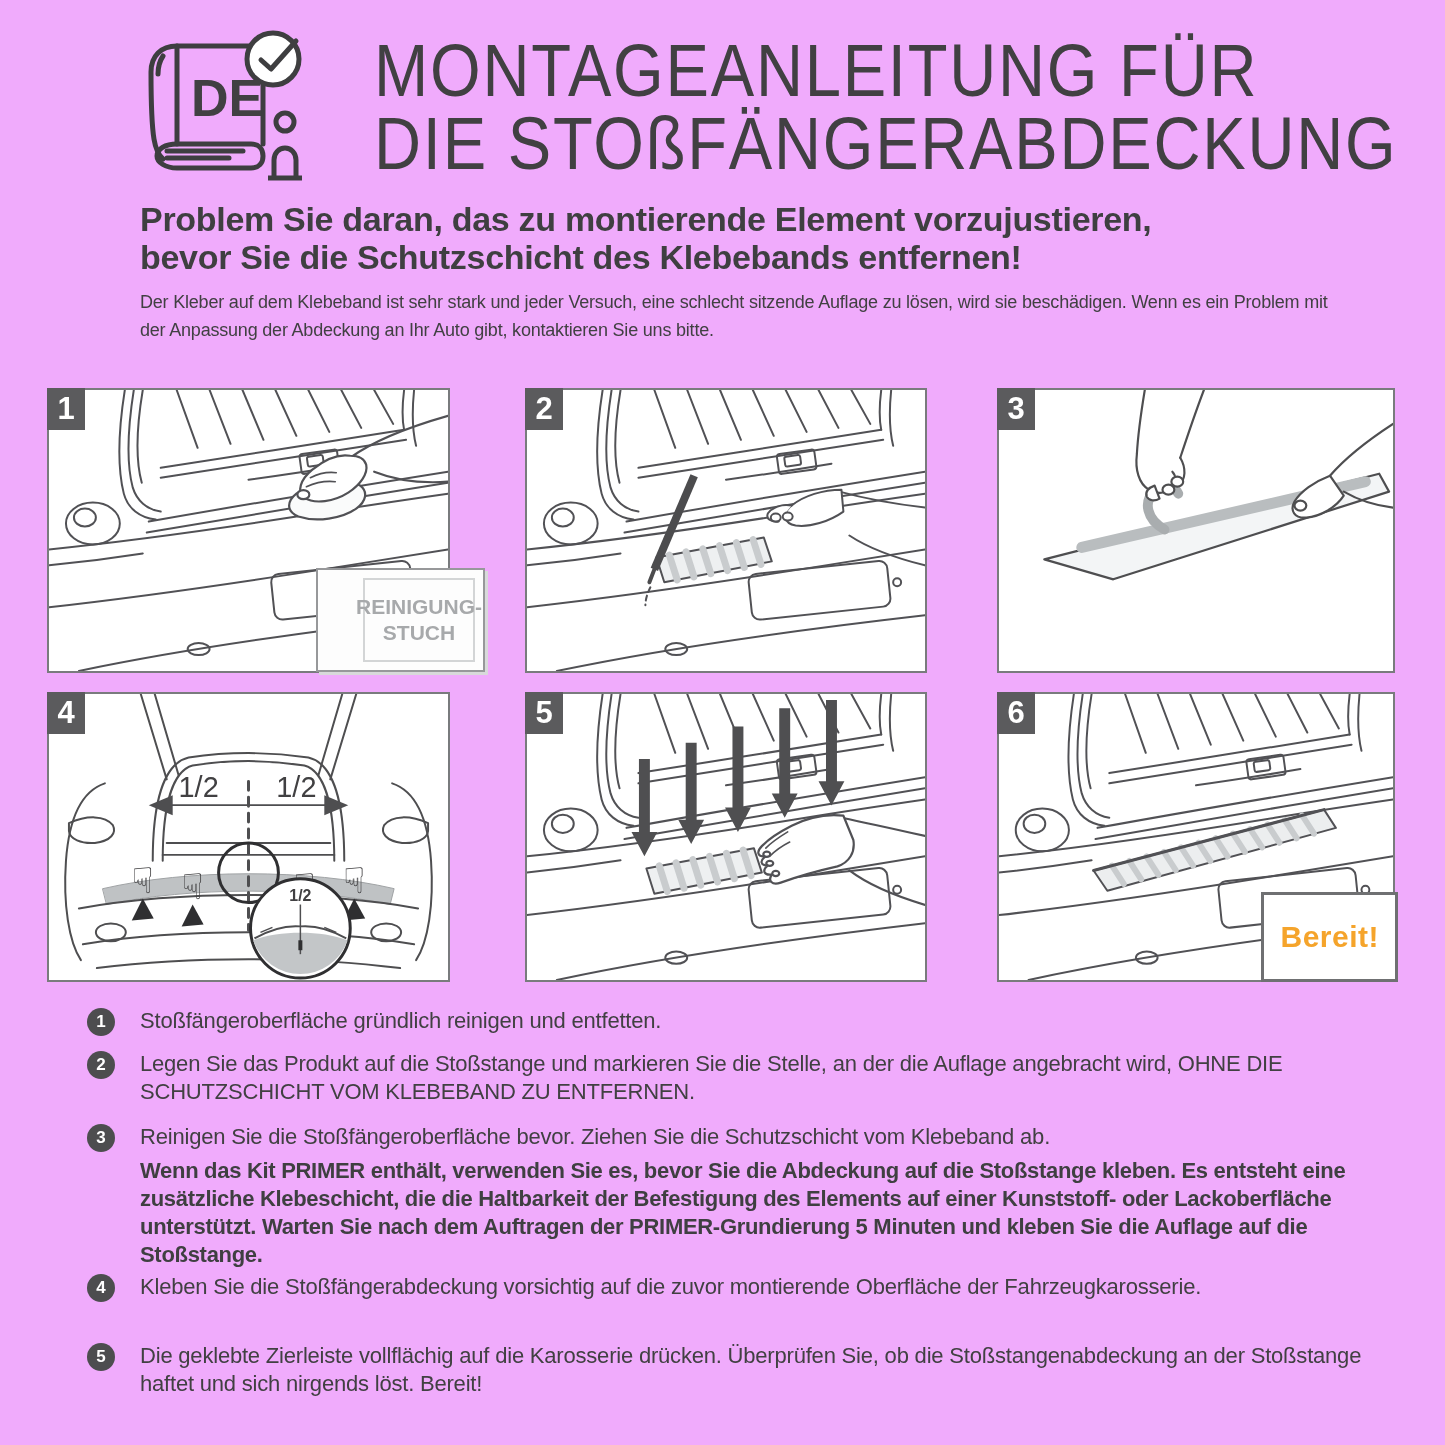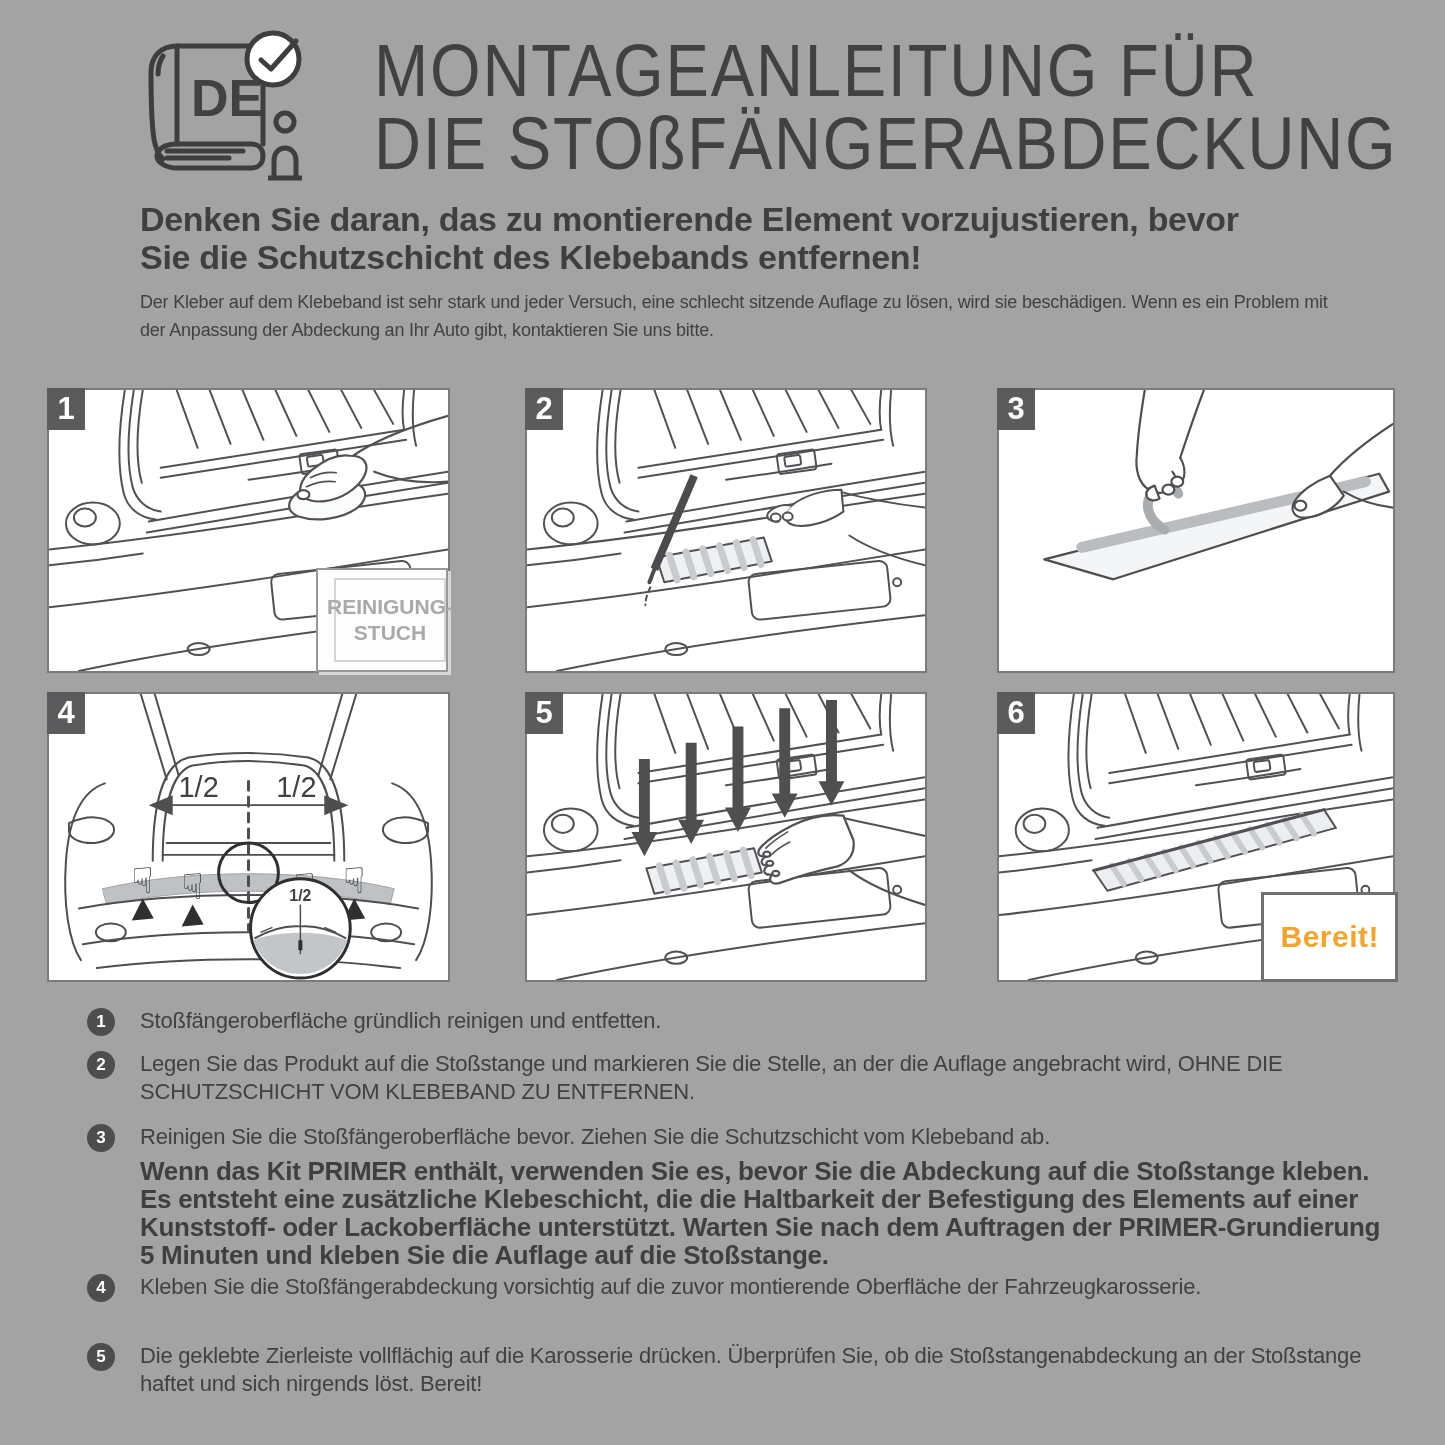--- a/index.html
+++ b/index.html
@@ -1,16 +1,16 @@
 <!DOCTYPE html>
 <html><head>
 <meta charset="utf-8">
 <style>
   html,body{margin:0;padding:0;background:#ffffff;}
-  #page{position:relative;width:1445px;height:1445px;background:#a3a3a3;overflow:hidden;
+  #page{position:relative;width:1445px;height:1445px;background:#f0abfc;overflow:hidden;
         font-family:"Liberation Sans",sans-serif;color:#414042;}
 
   
   #book-icon{position:absolute;left:133px;top:26px;width:185px;height:165px;}
   #title{position:absolute;left:374px;top:34px;font-size:74px;line-height:73px;
          letter-spacing:2px;font-weight:400;color:#414042;white-space:nowrap;
          transform:scaleX(0.88);transform-origin:left top;}
   #warning{position:absolute;left:140px;top:200px;width:1110px;font-size:34px;
            line-height:38px;font-weight:700;color:#3f3f41;letter-spacing:-0.3px;}
   #intro{position:absolute;left:140px;top:289px;width:1215px;font-size:18px;
@@ -26,38 +26,38 @@
   #panel6{left:997px;top:692px;width:398px;height:290px;}
   .panel svg{position:absolute;left:0;top:0;width:100%;height:100%;}
   .panel-num{position:absolute;left:-2px;top:-2px;width:38px;height:42px;background:#5b5b5d;
              color:#ffffff;font-size:31px;font-weight:700;display:flex;align-items:center;
              justify-content:center;z-index:3;}
   svg text{font-family:"Liberation Sans",sans-serif;fill:#414042;}
 
   
   #cloth-box{position:absolute;left:267px;top:178px;width:128px;height:100px;background:#fdfdfd;
              border:2px solid #97989a;box-shadow:3px 3px 0 #d8d9da;z-index:2;
-             display:flex;align-items:center;justify-content:flex-end;}
+             display:flex;align-items:center;justify-content:center;padding-left:37px;}
   #cloth-box .inner{border:2px solid #d3d5d6;width:108px;height:80px;display:flex;
              flex-direction:column;align-items:center;justify-content:center;}
   #cloth-box .txt{color:#a7a9ab;font-weight:700;font-size:21px;line-height:26px;letter-spacing:0px;}
 
   
   #ready-box{position:absolute;right:-5px;bottom:-2px;background:#ffffff;border:3px solid #6f7072;
              padding:25px 16px;z-index:2;}
   #ready-box span{color:#f5a42b;font-weight:700;font-size:30px;letter-spacing:0.5px;}
 
   
   .step{position:absolute;left:0;width:1445px;}
   .step-num{position:absolute;left:87px;top:0;width:28px;height:28px;border-radius:50%;
             background:#4d4d4f;color:#fff;font-size:17px;font-weight:700;
             display:flex;align-items:center;justify-content:center;}
   .step-text{position:absolute;left:140px;top:-1px;width:1255px;font-size:22px;
              line-height:28px;letter-spacing:-0.2px;color:#414042;}
-  .step-note{position:absolute;left:140px;width:1250px;font-size:26px;line-height:28px;
+  .step-note{position:absolute;left:140px;width:1250px;font-size:22px;line-height:28px;
              font-weight:700;letter-spacing:-0.3px;color:#3f3f41;}
   #step1{top:1008px;} #step2{top:1051px;} #step3{top:1124px;}
   #note3{top:1157px;} #step4{top:1274px;} #step5{top:1343px;}
 </style>
 </head>
 <body>
 
 <div id="page">
 
   <svg width="0" height="0" style="position:absolute">
@@ -110,21 +110,21 @@
       <circle cx="152" cy="96" r="9"></circle>
       <path d="M141,152 L141,134 C141,127 146,122 152,122 C158,122 163,127 163,134 L163,152 Z M135,152 L169,152"></path>
     </g>
   </svg>
 
   <div id="title">
     <div>MONTAGEANLEITUNG FÜR</div>
     <div>DIE STOßFÄNGERABDECKUNG</div>
   </div>
 
-  <div id="warning">Denken Sie daran, das zu montierende Element vorzujustieren, bevor Sie die Schutzschicht des Klebebands entfernen!</div>
+  <div id="warning">Problem Sie daran, das zu montierende Element vorzujustieren, bevor Sie die Schutzschicht des Klebebands entfernen!</div>
   <div id="intro">Der Kleber auf dem Klebeband ist sehr stark und jeder Versuch, eine schlecht sitzende Auflage zu lösen, wird sie beschädigen. Wenn es ein Problem mit der Anpassung der Abdeckung an Ihr Auto gibt, kontaktieren Sie uns bitte.</div>
 
   <div class="panel" id="panel1">
     <div class="panel-num">1</div>
     <svg viewBox="0 0 400 282" preserveAspectRatio="none">
       <use href="#bumper-scene"></use>
       <g stroke="#515155" stroke-width="2.2" fill="none" stroke-linejoin="round" stroke-linecap="round">
         <path d="M400,26 C358,38 324,52 302,68 L288,80"></path>
         <path d="M400,92 C372,94 346,90 326,82"></path>
         <path d="M248,104 C238,112 238,122 250,127 C268,133 294,129 308,119 C318,112 320,102 312,96 C300,88 262,94 248,104 Z" fill="#fafbfb"></path>

